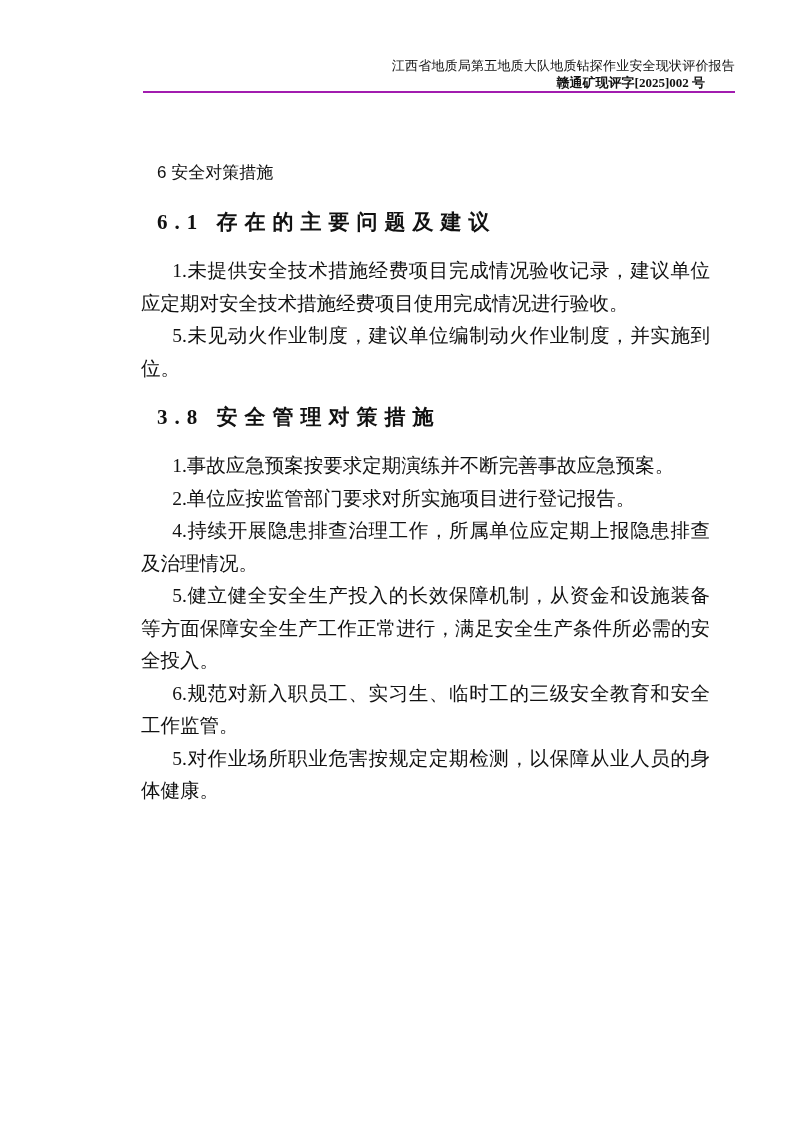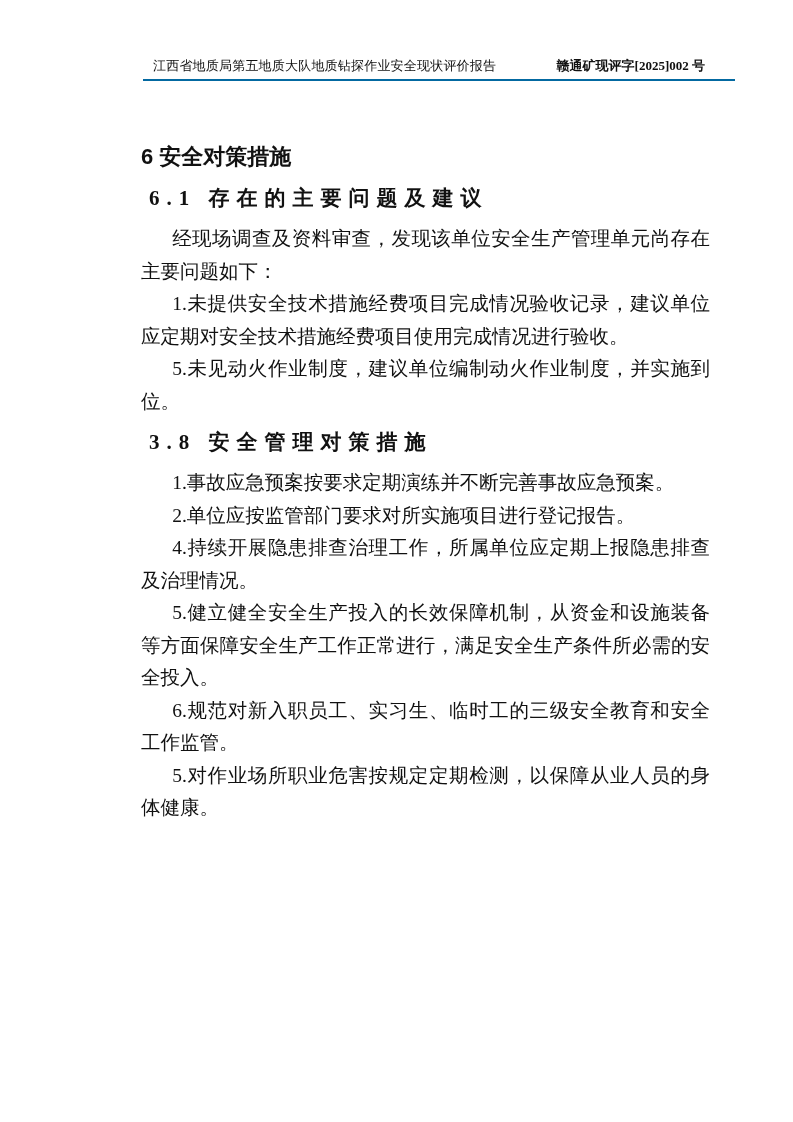--- a/index.html
+++ b/index.html
@@ -18,24 +18,24 @@
   }
   
   .header {
     position: absolute;
     top: 57px;
     left: 143px;
     width: 592px;
     display: flex;
     justify-content: space-between;
     align-items: flex-end;
-    border-bottom: 2px solid #0369a1;
-    padding-bottom: 5px;
+    border-bottom: 2px solid #a21caf;
     font-size: 13px;
     line-height: 17px;
+    flex-direction: column;
   }
   .header-left {
     padding-left: 10px;
     letter-spacing: 0.2px;
     white-space: nowrap;
   }
   .header-right {
     font-weight: bold;
     padding-right: 30px;
     white-space: nowrap;
@@ -44,34 +44,34 @@
   .content {
     position: absolute;
     top: 140px;
     left: 141px;
     width: 569px;
     font-size: 19.5px;
     line-height: 32.5px;
     text-align: justify;
   }
   .doc-title {
-    font-size: 22px;
+    font-size: 17px;
     line-height: 34px;
-    font-weight: bold;
+    font-weight: normal;
     font-family: "Liberation Sans", "DejaVu Sans", sans-serif;
     text-align: left;
-    margin: 0;
+    margin: 16px;
   }
   .section-heading {
     font-size: 21px;
     line-height: 33px;
     font-weight: bold;
     letter-spacing: 7px;
     text-align: left;
-    margin: 8px;
+    margin: 16px;
     white-space: nowrap;
   }
   .content p {
     margin: 0;
     text-indent: 1.6em;
   }
   
   .footer {
     position: absolute;
     bottom: 68px;
@@ -91,21 +91,20 @@
     <span class="header-left">江西省地质局第五地质大队地质钻探作业安全现状评价报告</span>
     <span class="header-right">赣通矿现评字[2025]002 号</span>
   </div>
 
   <div class="content">
 
     <h1 class="doc-title">6 安全对策措施</h1>
 
     <h2 class="section-heading">6.1 存在的主要问题及建议</h2>
 
-    <p>经现场调查及资料审查，发现该单位安全生产管理单元尚存在主要问题如下：</p>
     <p>1.未提供安全技术措施经费项目完成情况验收记录，建议单位应定期对安全技术措施经费项目使用完成情况进行验收。</p>
     <p>5.未见动火作业制度，建议单位编制动火作业制度，并实施到位。</p>
 
     <h2 class="section-heading">3.8 安全管理对策措施</h2>
 
     <p>1.事故应急预案按要求定期演练并不断完善事故应急预案。</p>
     <p>2.单位应按监管部门要求对所实施项目进行登记报告。</p>
     <p>4.持续开展隐患排查治理工作，所属单位应定期上报隐患排查及治理情况。</p>
     <p>5.健立健全安全生产投入的长效保障机制，从资金和设施装备等方面保障安全生产工作正常进行，满足安全生产条件所必需的安全投入。</p>
     <p>6.规范对新入职员工、实习生、临时工的三级安全教育和安全工作监管。</p>

